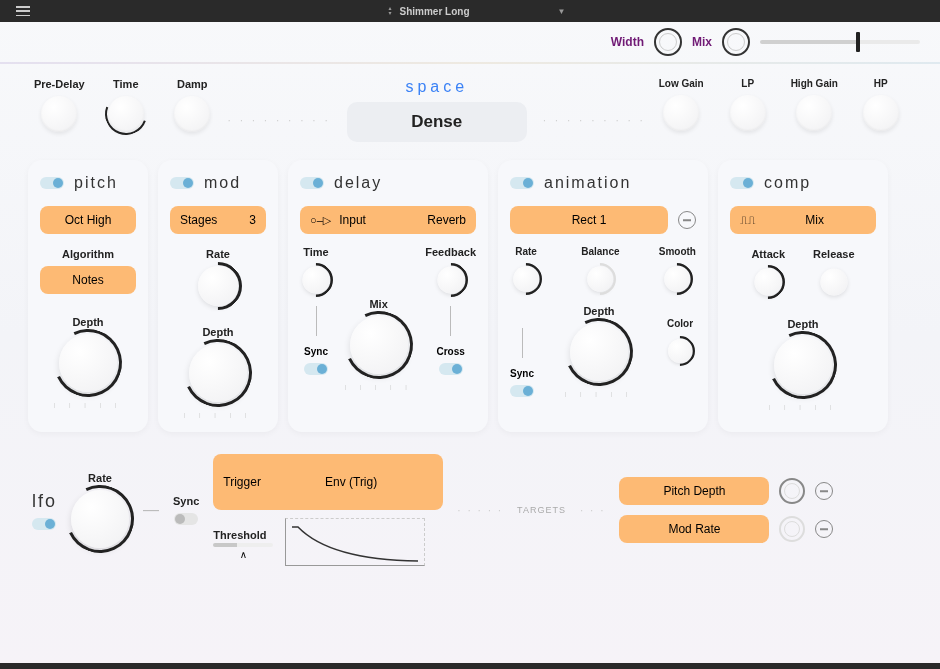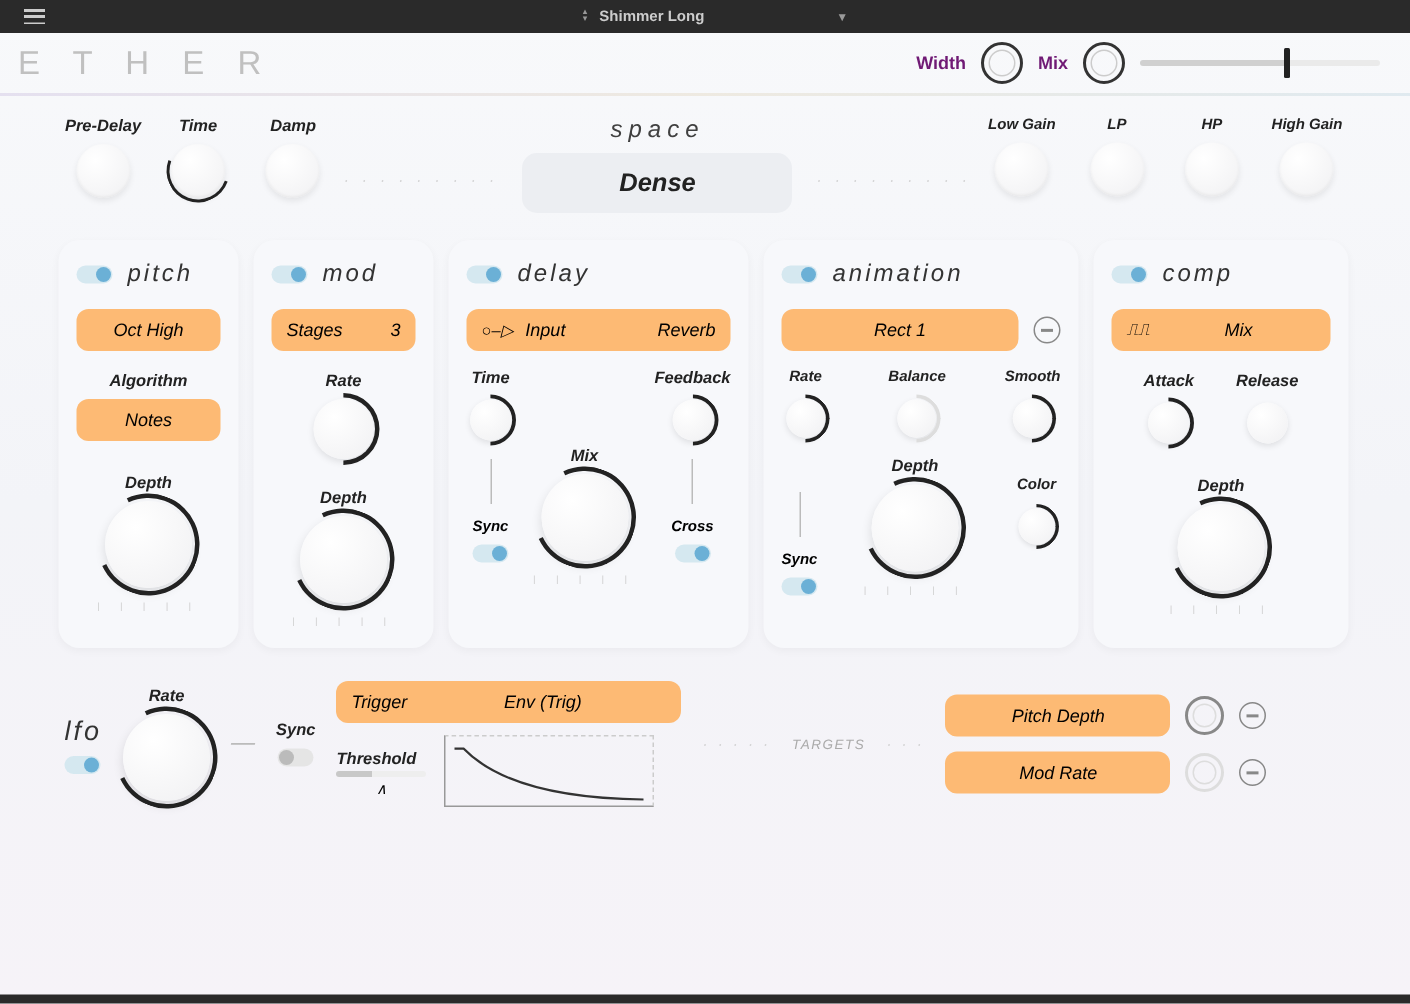--- a/index.html
+++ b/index.html
@@ -20,32 +20,32 @@
 .header-right { margin-left: auto; display: flex; align-items: center; gap: 10px; }
 .hdr-label { font-size: 12px; font-weight: 600; color: #701a75; }
 .ring-knob { width: 28px; height: 28px; border-radius: 50%; border: 2.5px solid #333; position: relative; }
 .ring-knob::after { content: ''; position: absolute; inset: 3px; border-radius: 50%; border: 1.5px solid #ccc; }
 .slider { width: 160px; height: 4px; background: linear-gradient(90deg, #d0d0d0 0%, #d0d0d0 60%, #eaeaea 60%); position: relative; border-radius: 2px; }
 .slider-thumb { position: absolute; left: 60%; top: -8px; width: 4px; height: 20px; background: #222; border-radius: 1px; }
 
 
 .accent { height: 2px; background: linear-gradient(90deg, #d8d0e8 0%, #e8e0d0 50%, #d0e0e8 100%); opacity: 0.6; }
 
-.main { padding: 14px 39px 10px; font-style: italic; }
+.main { padding: 14px 28px 10px; }
 
 
 .space-row { display: flex; align-items: flex-start; gap: 4px; margin-bottom: 18px; }
 .knob-group-sm { display: flex; flex-direction: column; align-items: center; gap: 6px; width: 68px; }
 .klabel { font-size: 11px; font-weight: 600; color: #222; }
 .klabel-sm { font-size: 10px; font-weight: 600; color: #222; }
 .knob-sm { width: 36px; height: 36px; border-radius: 50%; background: radial-gradient(circle at 35% 30%, #fff, #f0f0f2); box-shadow: 0 2px 4px rgba(0,0,0,0.08), inset 0 -1px 2px rgba(0,0,0,0.05); position: relative; }
 .knob-sm.arc::before { content: ''; position: absolute; inset: -3px; border-radius: 50%; border: 2px solid transparent; border-bottom-color: #222; border-left-color: #222; transform: rotate(-25deg); }
 .dots { flex: 0 0 auto; align-self: center; margin-top: 20px; color: #ccc; font-size: 10px; letter-spacing: 3px; }
 .space-center { flex: 0 0 auto; margin: 0 12px; text-align: center; }
-.space-title { font-size: 16px; letter-spacing: 4px; color: #404040; margin-bottom: 6px; }
+.space-title { font-size: 16px; letter-spacing: 4px; color: #3b82f6; margin-bottom: 6px; }
 .space-pill { width: 180px; padding: 10px 0; background: #eceef2; border-radius: 10px; font-size: 17px; font-weight: 600; color: #222; }
 
 
 .modules { display: flex; gap: 10px; }
 .panel { background: #f7f8fb; border-radius: 14px; padding: 14px 12px; box-shadow: 0 2px 6px rgba(0,0,0,0.04); display: flex; flex-direction: column; align-items: center; }
 .panel-head { display: flex; align-items: center; gap: 10px; margin-bottom: 14px; align-self: flex-start; }
 .toggle { width: 24px; height: 12px; border-radius: 6px; background: #d5e8f0; position: relative; }
 .toggle::after { content: ''; position: absolute; right: 1px; top: 1px; width: 10px; height: 10px; border-radius: 50%; background: #6bb0d6; }
 .toggle.off::after { left: 1px; right: auto; background: #bbb; }
 .toggle.off { background: #e5e5e5; }
@@ -110,21 +110,20 @@
     <div class="preset-arrows">
         <span>▴</span>
         <span>▾</span>
       </div>
     <span class="preset-name">Shimmer Long</span>
     <span class="preset-drop">▼</span>
   </div>
 </div>
 
 <div class="header">
-  <div class="logo">E T H E R</div>
   <div class="header-right">
     <span class="hdr-label">Width</span>
     <div class="ring-knob"></div>
     <span class="hdr-label">Mix</span>
     <div class="ring-knob"></div>
     <div class="slider">
         <div class="slider-thumb"></div>
       </div>
   </div>
 </div>
@@ -153,25 +152,25 @@
     <div class="dots">· · · · · · · · ·</div>
     <div class="knob-group-sm">
       <span class="klabel-sm">Low Gain</span>
       <div class="knob-sm"></div>
     </div>
     <div class="knob-group-sm">
       <span class="klabel-sm">LP</span>
       <div class="knob-sm"></div>
     </div>
     <div class="knob-group-sm">
+      <span class="klabel-sm">High Gain</span>
+      <div class="knob-sm"></div>
+    </div>
+    <div class="knob-group-sm">
       <span class="klabel-sm">HP</span>
-      <div class="knob-sm"></div>
-    </div>
-    <div class="knob-group-sm">
-      <span class="klabel-sm">High Gain</span>
       <div class="knob-sm"></div>
     </div>
   </div>
 
   <div class="modules">
 
     <div class="panel p-pitch">
       <div class="panel-head">
         <div class="toggle"></div>
         <span class="panel-title">pitch</span>
@@ -339,21 +338,21 @@
       <span style="color:#bbb">—</span>
       <div class="knob-stack">
         <span class="subhead">Sync</span>
         <div class="toggle off"></div>
       </div>
     </div>
 
     <div class="trigger-area">
       <div class="pill trig-pill">
         <span>Trigger</span>
-        <span style="margin:0 auto">Env (Trig)</span>
+        <span style="margin:14px auto">Env (Trig)</span>
       </div>
       <div class="thresh-row">
         <div>
           <span class="subhead">Threshold</span>
           <div class="thresh-bar"></div>
           <div class="caret">∧</div>
         </div>
         <div class="env-graph">
           <svg class="env-curve" width="130" height="40">
             <path d="M2 2 L8 2 Q 40 35 128 36" stroke="#333" stroke-width="1.5" fill="none"></path>

